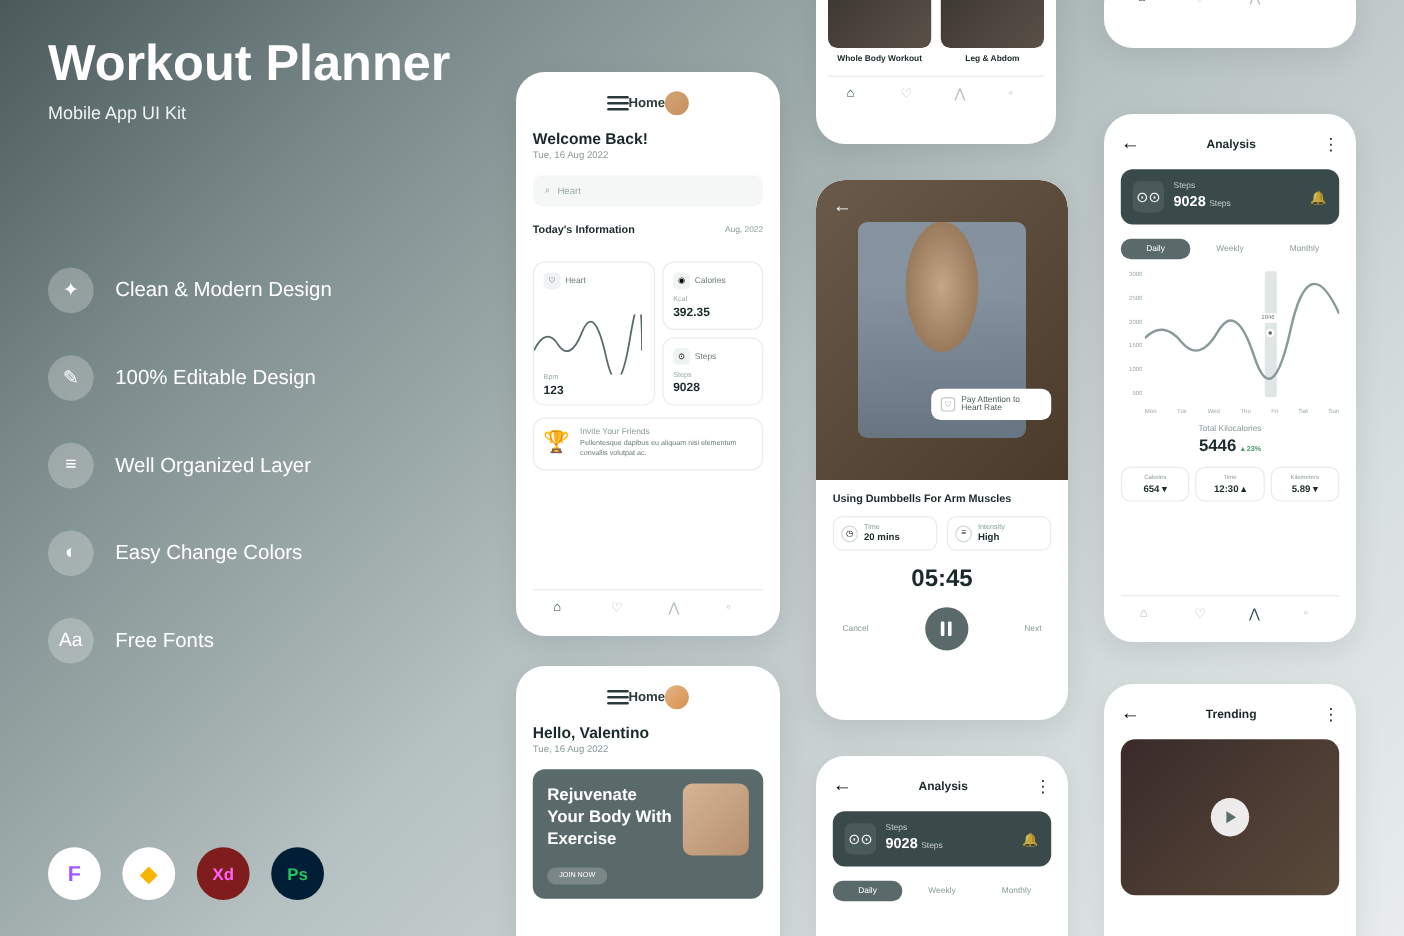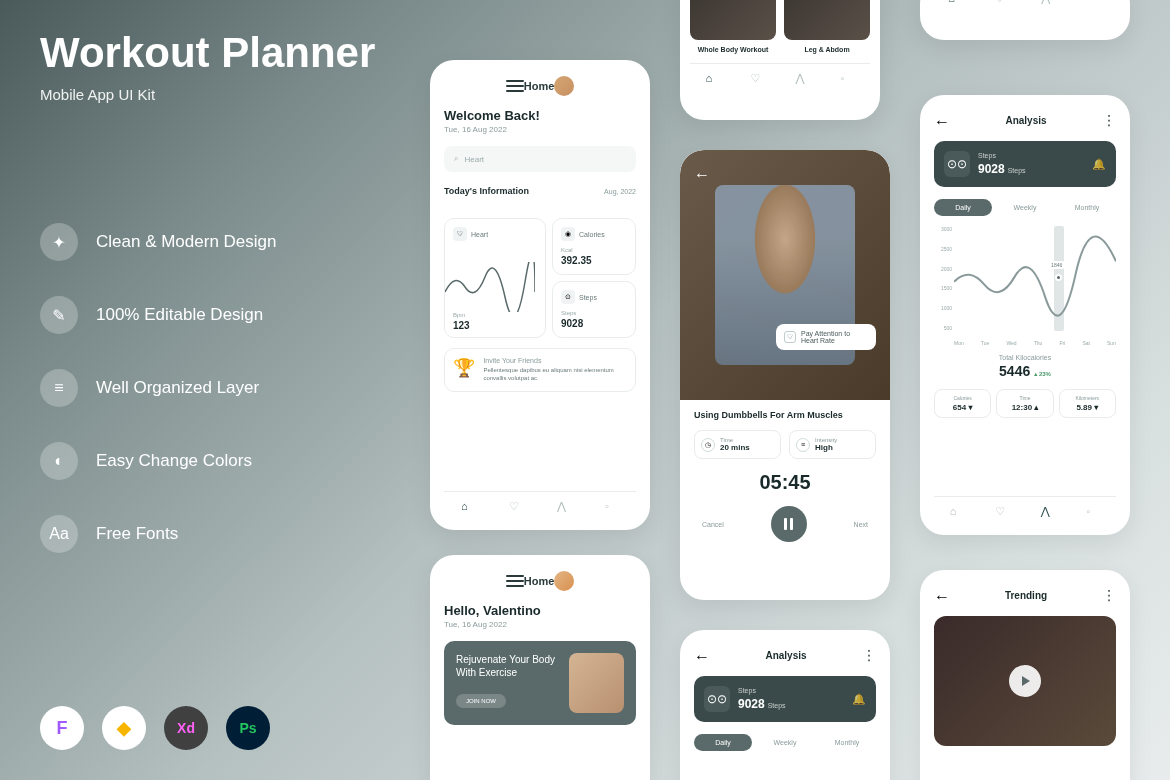--- a/index.html
+++ b/index.html
@@ -86,21 +86,21 @@
 .kcal-val{font-size:14px;font-weight:700;color:#1a2a2a;text-align:center;margin-bottom:10px}
 .kcal-pct{font-size:6px;color:#4a9a6a;margin-left:4px}
 .metrics{display:flex;gap:5px;margin-bottom:12px}
 .metric{flex:1;border:1px solid #e8ecec;border-radius:8px;padding:5px;text-align:center}
 .metric-lbl{font-size:5px;color:#8a9a9a;margin-bottom:2px}
 .metric-val{font-size:8px;font-weight:700;color:#1a2a2a}
 .ph-nav1{left:920px;top:-20px;width:210px;height:60px;padding:12px}
 .ph-home2{left:430px;top:555px;width:220px;height:300px}
 .hero{background:#5a6a6a;border-radius:10px;padding:12px;display:flex;gap:8px;margin-top:10px}
 .hero-txt{flex:1;color:#fff}
-.hero-title{font-size:10px;font-weight:400;margin-bottom:10px;line-height:1.3}
+.hero-title{font-size:14px;font-weight:700;margin-bottom:10px;line-height:1.3}
 .hero-btn{font-size:6px;background:rgba(255,255,255,0.2);padding:4px 10px;border-radius:10px;display:inline-block}
 .hero-img{width:55px;height:60px;background:linear-gradient(135deg,#d4b594,#b89070);border-radius:8px}
 .ph-analysis2{left:680px;top:630px;width:210px;height:200px}
 .ph-trend{left:920px;top:570px;width:210px;height:250px}
 .trend-img{height:130px;background:linear-gradient(135deg,#3a2a2a,#5a4a3a);border-radius:12px;position:relative;display:flex;align-items:center;justify-content:center;margin-top:10px}
 .play-btn{width:32px;height:32px;border-radius:50%;background:rgba(255,255,255,0.9);display:flex;align-items:center;justify-content:center}
 .play-tri{width:0;height:0;border-left:8px solid #5a6a6a;border-top:5px solid transparent;border-bottom:5px solid transparent;margin-left:2px}
 svg{display:block}
 .hl-bar{position:absolute;left:66%;top:0;bottom:15px;width:10px;background:#e0e5e5;border-radius:2px}
 .hl-dot{position:absolute;width:7px;height:7px;border-radius:50%;background:#5a6a6a;border:2px solid #fff;top:48px;left:calc(66% + 1px)}
@@ -132,21 +132,21 @@
       </div>
     <div class="feat">
         <div class="feat-icon">Aa</div>
         <div class="feat-text">Free Fonts</div>
       </div>
   </div>
 </div>
 <div class="tools">
   <div class="tool" style="color:#a259ff">F</div>
   <div class="tool" style="color:#f7b500">◆</div>
-  <div class="tool" style="background:#404040;color:#ff61f6;font-size:14px">Xd</div>
+  <div class="tool" style="background:#7f1d1d;color:#ff61f6;font-size:14px">Xd</div>
   <div class="tool" style="background:#001e36;color:#22c55e;font-size:14px">Ps</div>
 </div>
 
 <div class="phone ph-nav1">
   <div class="navbar" style="border:none;padding:0">
     <div class="nav-ic active">⌂</div>
     <div class="nav-ic">♡</div>
     <div class="nav-ic">⋀</div>
     <div class="nav-ic">◦</div>
   </div>

